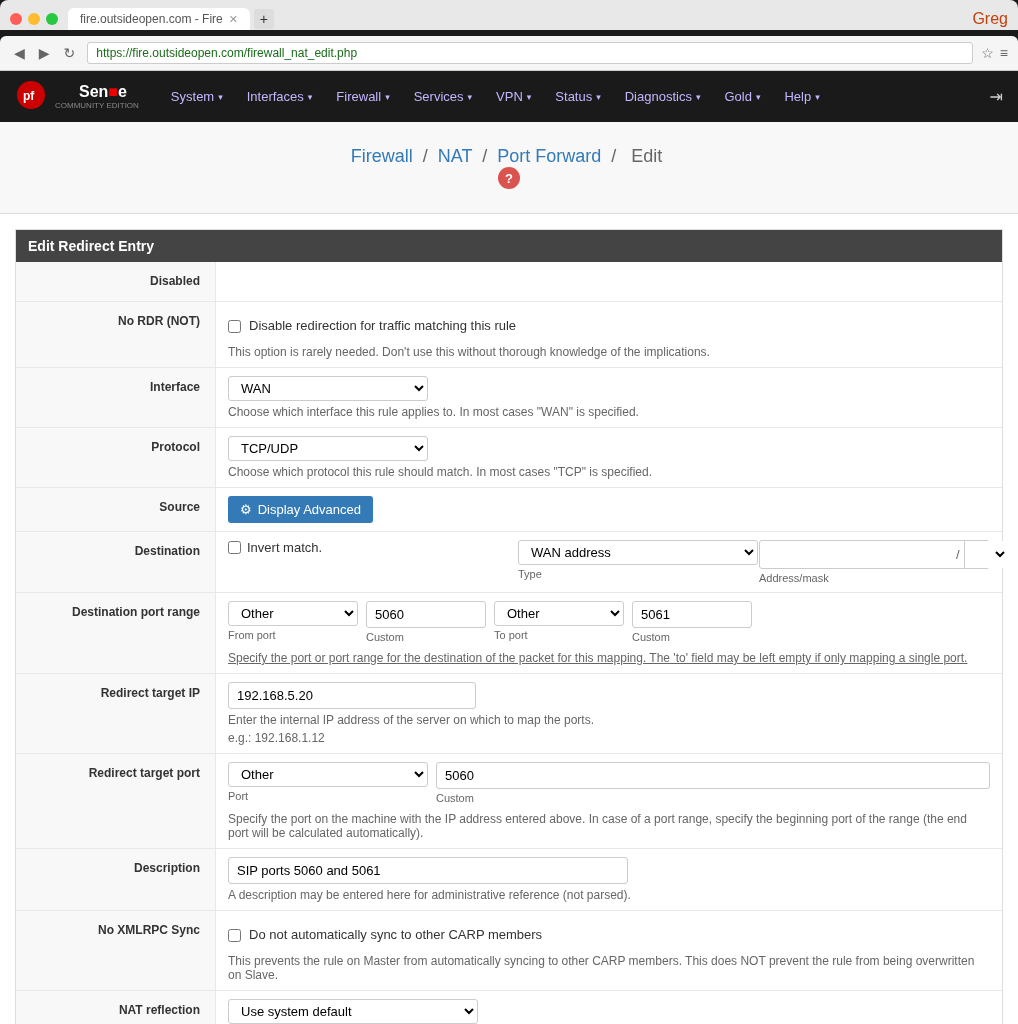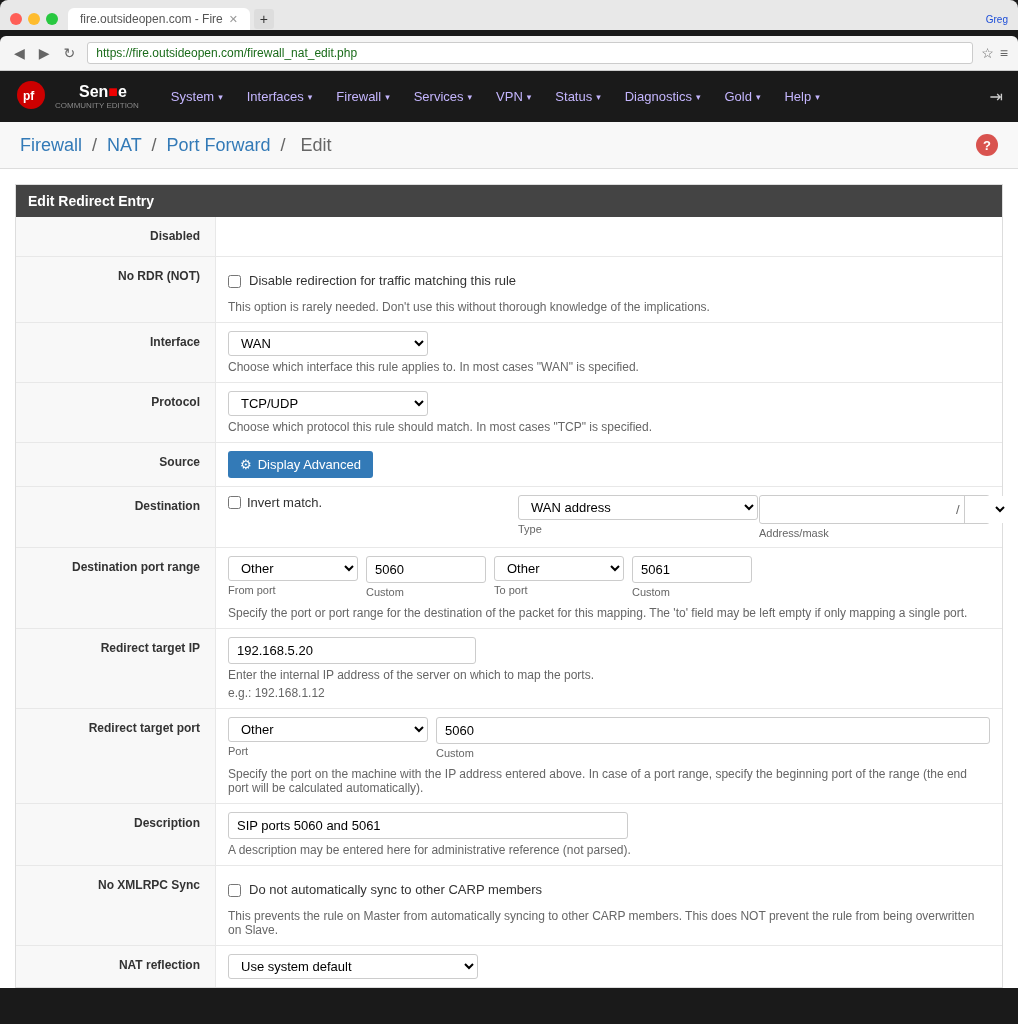--- a/index.html
+++ b/index.html
@@ -10,41 +10,41 @@
     .browser-title-bar { display: flex; align-items: center; margin-bottom: 6px; }
     .traffic-lights { display: flex; gap: 6px; margin-right: 10px; }
     .traffic-light { width: 12px; height: 12px; border-radius: 50%; }
     .tl-red { background: #ff5f57; }
     .tl-yellow { background: #febc2e; }
     .tl-green { background: #28c840; }
     .tab-bar { display: flex; align-items: center; gap: 4px; flex: 1; }
     .tab { background: #f0f0f0; border-radius: 6px 6px 0 0; padding: 4px 12px; font-size: 12px; color: #555; display: flex; align-items: center; gap: 6px; }
     .tab.active { background: #fff; }
     .tab-close { color: #999; font-size: 11px; cursor: pointer; }
-    .user-label { font-size: 10px; color: #1d4ed8; margin-left: auto; }
+    .user-label { font-size: 16px; color: #c2410c; margin-left: auto; }
 
     .browser-address-bar { background: #f5f5f5; border-radius: 6px 6px 0 0; padding: 6px 10px; display: flex; align-items: center; gap: 8px; border-bottom: 1px solid #ccc; }
     .nav-buttons { display: flex; gap: 6px; align-items: center; }
     .nav-btn { background: none; border: none; color: #666; font-size: 14px; cursor: pointer; padding: 2px 4px; }
     .address-input { flex: 1; background: white; border: 1px solid #ccc; border-radius: 3px; padding: 3px 8px; font-size: 12px; color: #1a6b1a; }
     .address-icons { display: flex; gap: 6px; align-items: center; color: #666; font-size: 14px; }
 
     
     .browser-content { background: #fff; }
 
     
     .top-nav { background: #1a1a1a; padding: 0 15px; display: flex; align-items: center; }
     .logo { display: flex; align-items: center; margin-right: 20px; padding: 8px 0; }
     .nav-menu { display: flex; align-items: center; flex: 1; }
     .nav-item { color: #c4b5fd; padding: 10px 12px; font-size: 13px; cursor: pointer; display: flex; align-items: center; gap: 4px; text-decoration: none; }
     .nav-arrow { font-size: 9px; }
     .nav-icon { margin-left: auto; color: #ccc; font-size: 16px; }
 
     
-    .breadcrumb-bar { background: #f8f8f8; padding: 12px 20px; border-bottom: 1px solid #ddd; display: flex; align-items: center; justify-content: space-between; }
+    .breadcrumb-bar { background: #f8f8f8; padding: 24px 20px; border-bottom: 1px solid #ddd; display: flex; align-items: center; justify-content: space-between; flex-direction: column; }
     .breadcrumb { font-size: 18px; color: #333; }
     .breadcrumb a { color: #337ab7; text-decoration: none; }
     .breadcrumb span { color: #666; margin: 0 5px; }
     .help-icon { background: #d9534f; color: white; border-radius: 50%; width: 22px; height: 22px; display: flex; align-items: center; justify-content: center; font-size: 13px; font-weight: bold; cursor: pointer; }
 
     
     .form-container { background: white; margin: 15px; border: 1px solid #ddd; }
     .form-header { background: #444; color: white; padding: 8px 12px; font-size: 14px; font-weight: bold; }
     .form-row { display: flex; border-bottom: 1px solid #e8e8e8; min-height: 40px; }
     .form-row:last-child { border-bottom: none; }
@@ -277,21 +277,21 @@
               <option>HTTP (80)</option>
               <option>HTTPS (443)</option>
             </select>
             <div class="port-field-label">To port</div>
           </div>
           <div class="port-field">
             <input class="text-input-inline input-w120" type="text" value="5061" style="">
             <div class="port-field-label">Custom</div>
           </div>
         </div>
-        <div class="form-help" style="margin-top:8px;">Specify the port or port range for the destination of the packet for this mapping. The 'to' field may be left empty if only mapping a single port.</div>
+        <div class="form-help" style="margin-top:8px;text-decoration:underline;">Specify the port or port range for the destination of the packet for this mapping. The 'to' field may be left empty if only mapping a single port.</div>
       </div>
     </div>
 
     <div class="form-row">
       <div class="form-label">Redirect target IP</div>
       <div class="form-content">
         <input class="text-input" style="width: 248px;" type="text" value="192.168.5.20">
         <div class="form-help">Enter the internal IP address of the server on which to map the ports.</div>
         <div class="form-help">e.g.: 192.168.1.12</div>
       </div>

